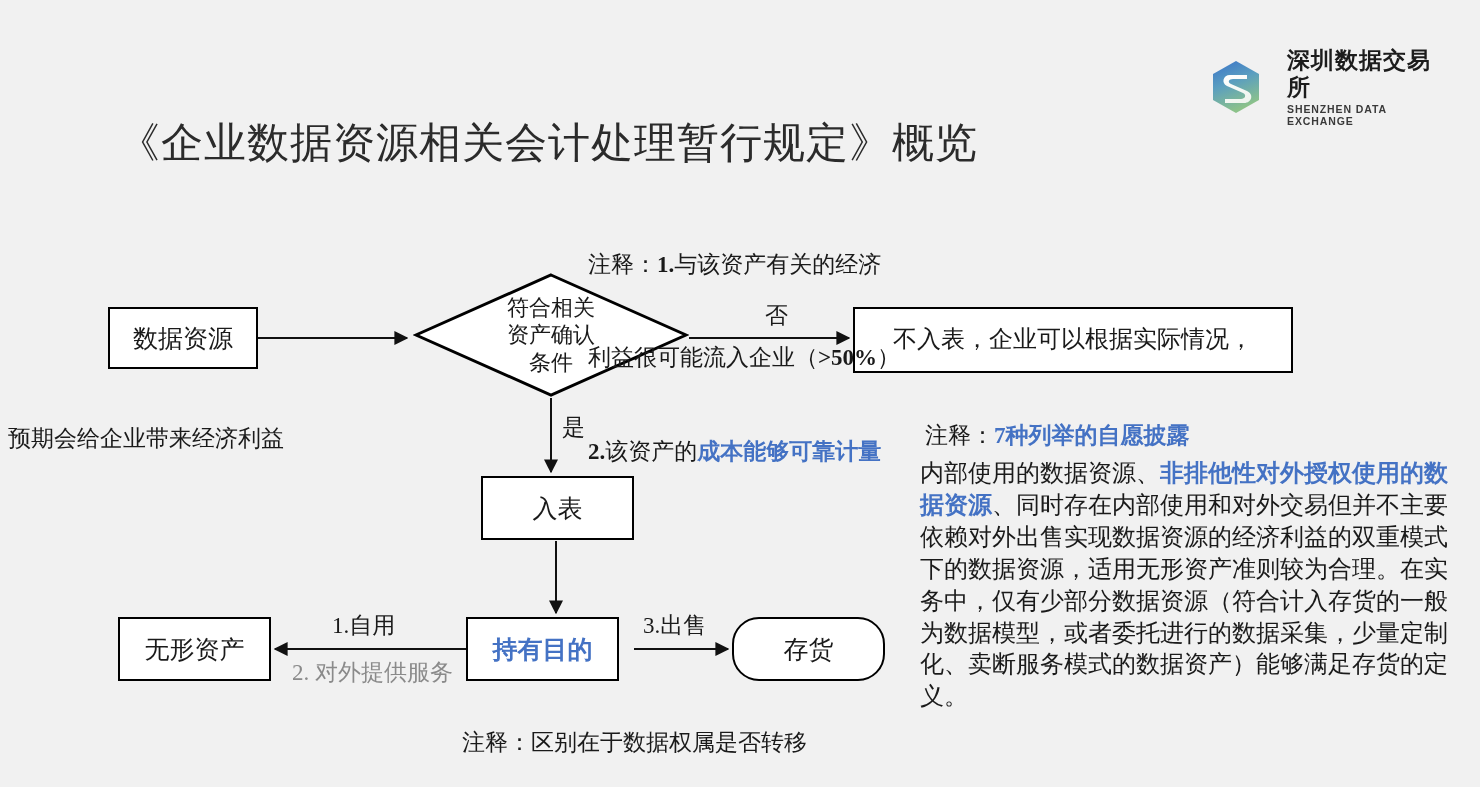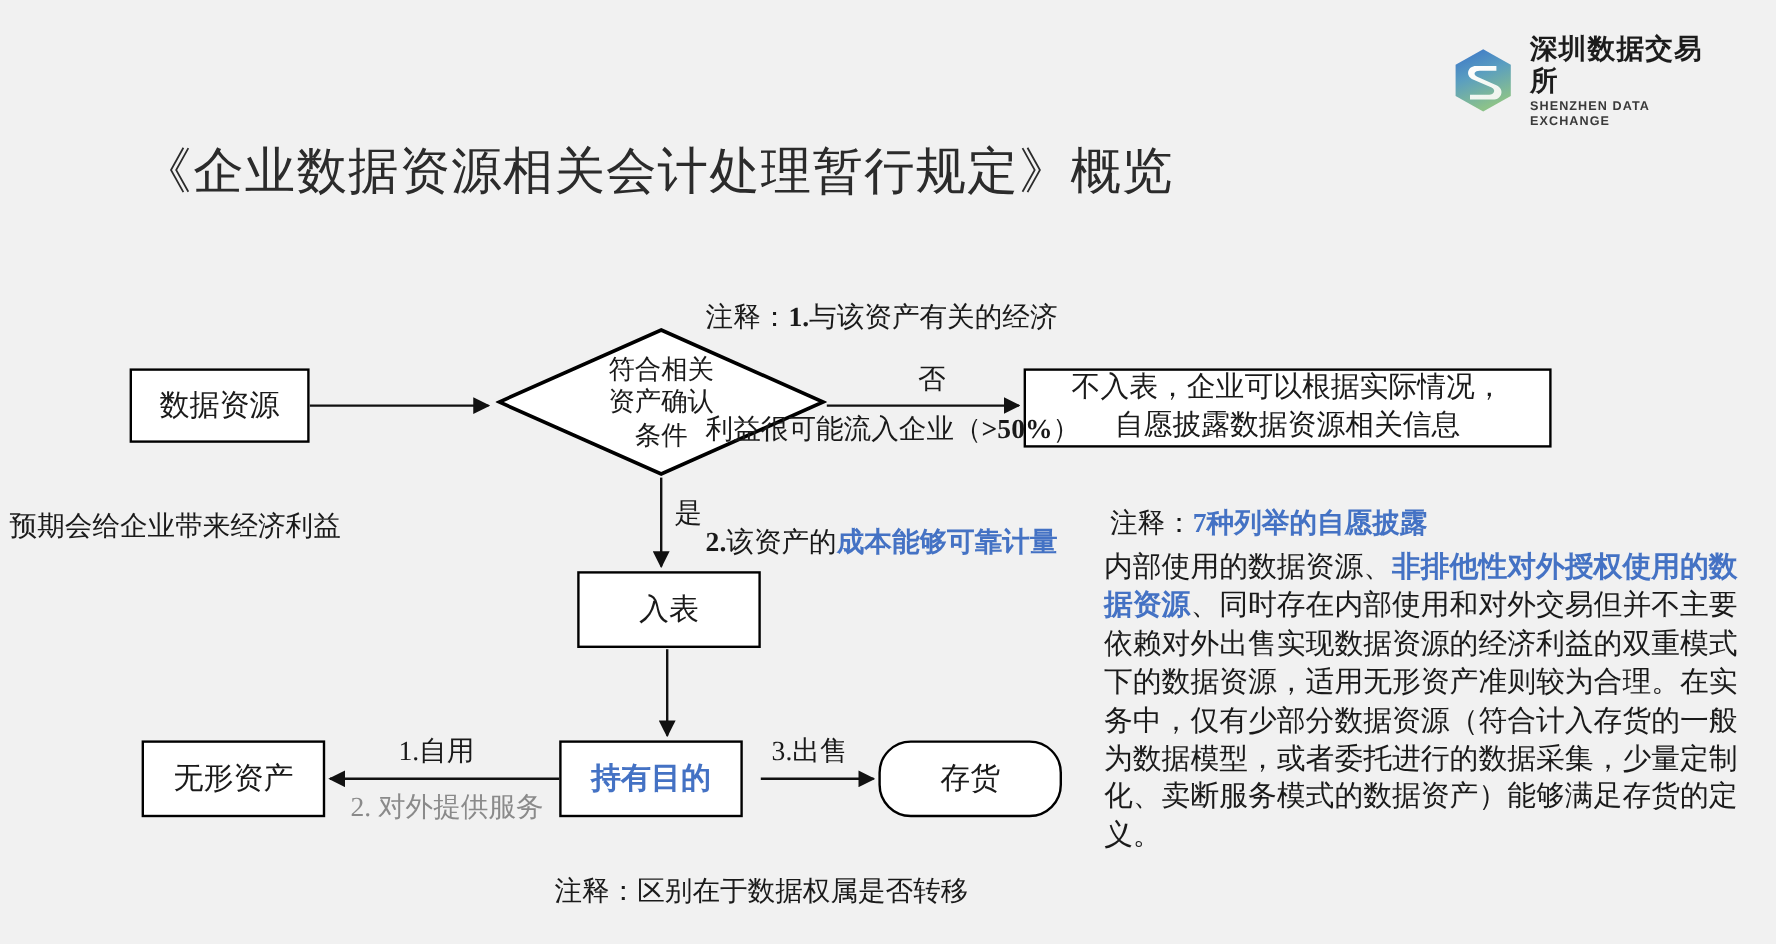--- a/index.html
+++ b/index.html
@@ -14,26 +14,26 @@
     background: #f1f1f1;
     overflow: hidden;
     font-family: "Liberation Serif", "DejaVu Serif", serif;
     color: #1a1a1a;
   }
 
   
   #logo {
     position: absolute;
     left: 1207px;
-    top: 36px;
+    top: 56px;
     width: 230px;
     height: 62px;
     display: flex;
     align-items: center;
-    gap: 10px;
+    gap: 22px;
   }
   #logo-mark { width: 58px; height: 58px; flex: 0 0 58px; }
   #logo-text { display: flex; flex-direction: column; justify-content: center; }
   #logo-cn {
     font-family: "Liberation Sans", "DejaVu Sans", sans-serif;
     font-size: 23px;
     font-weight: bold;
     letter-spacing: 1px;
     color: #1c1c1c;
     line-height: 1.15;
@@ -208,21 +208,20 @@
     </svg>
     <div id="decision-label">
       <span>符合相关</span>
       <span>资产确认</span>
       <span>条件</span>
     </div>
   </div>
 
   <div class="node" style="left:853px; top:307px; width:440px; height:66px; flex-direction:column; font-size:24px;">
     <span>不入表，企业可以根据实际情况，</span>
-    <span>自愿披露数据资源相关信息</span>
   </div>
 
   <div class="node" style="left:481px; top:476px; width:153px; height:64px;">
     <span>入表</span>
   </div>
 
   <div class="node blue-label" style="left:466px; top:617px; width:153px; height:64px;">
     <span>持有目的</span>
   </div>
 

